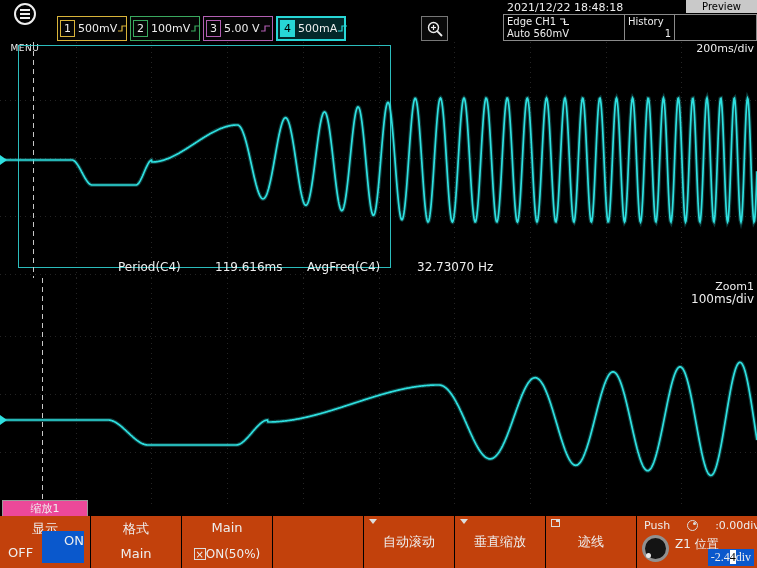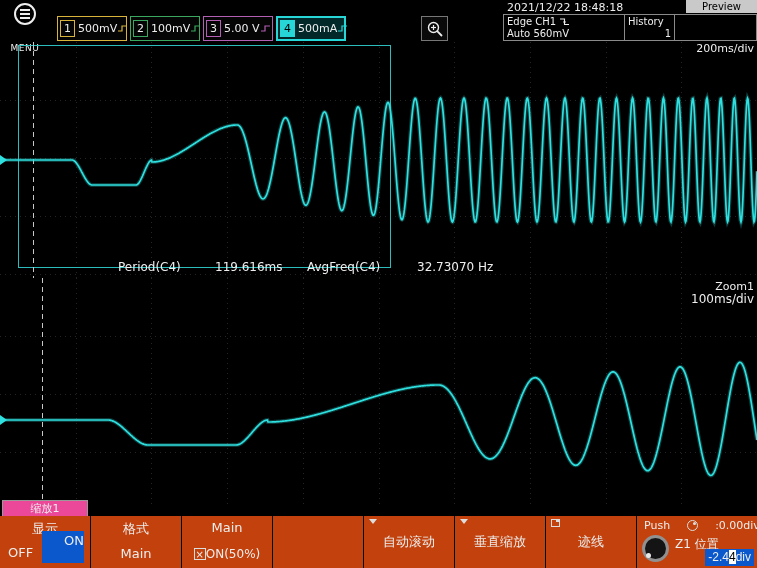--- a/index.html
+++ b/index.html
@@ -45,21 +45,21 @@
 .chk:after{content:'\00d7'}
 .tri{position:absolute;top:3px;left:5px;width:0;height:0;border-left:4px solid transparent;border-right:4px solid transparent;border-top:5px solid #ddd}
 .win-ic{position:absolute;top:3px;left:5px;width:9px;height:8px;border:1px solid #ddd}
 .win-ic:after{content:'';position:absolute;right:-1px;top:-1px;width:4px;height:3px;background:#ddd}
 .push-row{position:absolute;top:3px;left:7px;font-size:11px;display:flex;align-items:center;gap:17px;white-space:nowrap}
 .knob-sm{width:11px;height:11px;border:1px solid #ddd;border-radius:50%;position:relative;flex:none}
 .knob-sm:after{content:'';position:absolute;right:1px;top:1px;width:3px;height:3px;border-radius:50%;background:#ddd}
 .knob-big{position:absolute;left:5px;top:19px;width:27px;height:27px;border:3px solid #909090;border-radius:50%;background:#141414}
 .knob-big:after{content:'';position:absolute;left:1px;bottom:1px;width:5px;height:5px;border-radius:50%;background:#e8e8e8}
 .z1-lbl{position:absolute;left:38px;top:20px;font-size:12px;white-space:nowrap}
-.z1-val{position:absolute;right:3px;bottom:2px;height:17px;background:#0a58cc;font-size:12px;line-height:17px;padding:0 3px;font-family:Liberation Sans, sans-serif}
+.z1-val{position:absolute;right:3px;bottom:2px;height:17px;background:#0a58cc;font-size:12px;line-height:17px;padding:0 3px;font-family:Liberation Serif, serif}
 .z1-val .cur{background:#fff;color:#000}
 </style>
 </head>
 <body>
 
 <div id="screen">
 
   <div class="menu-btn abs">
     <div class="menu-circle">
         <span class="menu-lines"></span>

